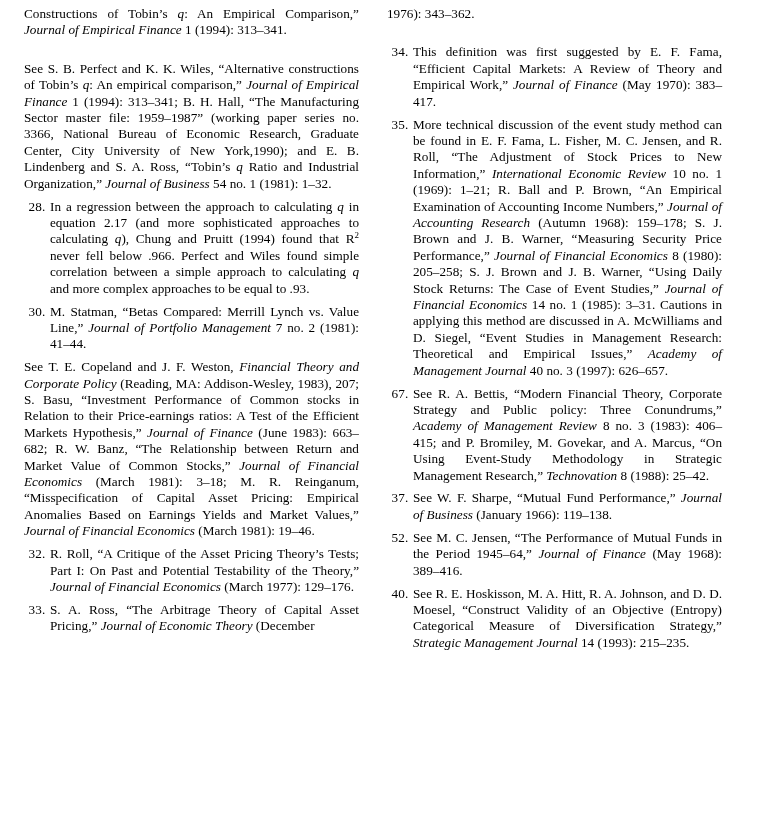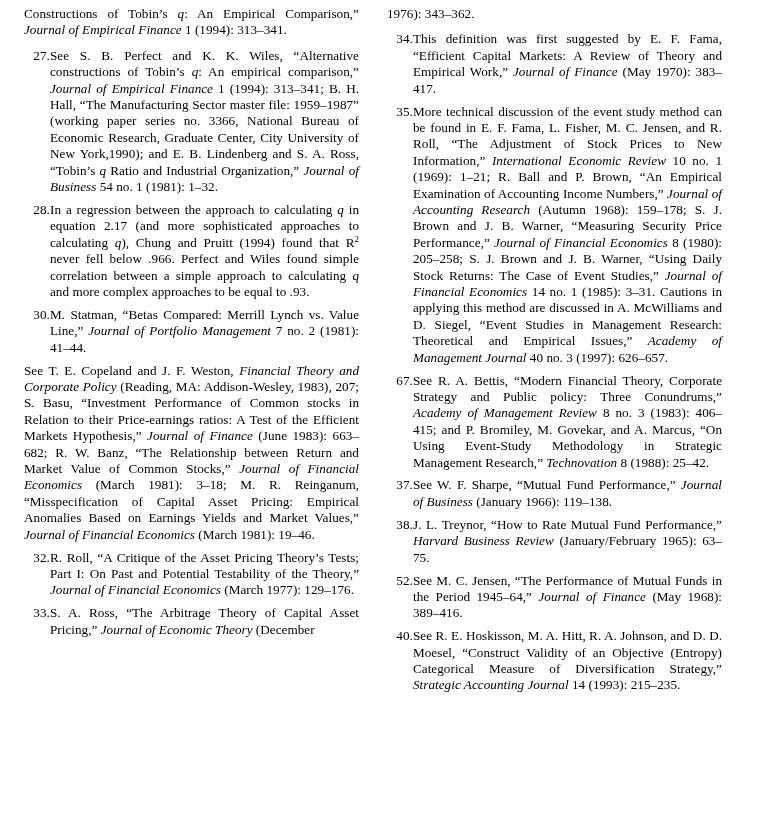--- a/index.html
+++ b/index.html
@@ -32,21 +32,21 @@
     flex: 0 0 335px;
   }
   .note {
     display: flex;
     flex-direction: row;
     margin-bottom: 6.5px;
   }
   .num {
     flex: 0 0 26px;
     width: 26px;
-    text-align: right;
+    text-align: center;
     font-size: 13.2px;
     line-height: 16.4px;
     letter-spacing: 0.1px;
   }
   .num.blank {
     visibility: hidden;
   }
   .body {
     flex: 1 1 auto;
     font-size: 13.2px;
@@ -54,21 +54,21 @@
     text-align: justify;
     text-justify: inter-word;
     hyphens: auto;
     -webkit-hyphens: auto;
     letter-spacing: 0.02px;
   }
   .note.cont .body {
     margin-left: 0;
   }
   .note.cont {
-    margin-bottom: 9px;
+    margin-bottom: 22px;
   }
   .note.cont .num {
     flex: 0 0 0px;
     width: 0px;
   }
   em, .it {
     font-style: italic;
   }
   .sup {
     font-size: 9px;
@@ -80,21 +80,20 @@
 <body>
 
 <div class="page">
   <div class="columns">
     <div class="col" id="col-0">
         <div class="note cont">
           <div class="num blank"></div>
           <div class="body">Constructions of Tobin’s <em>q</em>: An Empirical Comparison,” <em>Journal of Empirical Finance</em> 1 (1994): 313–341.</div>
         </div>
         <div class="note">
-          <div class="num">27.</div>
           <div class="body">See S. B. Perfect and K. K. Wiles, “Alternative constructions of Tobin’s <em>q</em>: An empirical comparison,” <em>Journal of Empirical Finance</em> 1 (1994): 313–341; B. H. Hall, “The Manufacturing Sector master file: 1959–1987” (working paper series no. 3366, National Bureau of Economic Research, Graduate Center, City University of New York,1990); and E. B. Lindenberg and S. A. Ross, “Tobin’s <em>q</em> Ratio and Industrial Organization,” <em>Journal of Business</em> 54 no. 1 (1981): 1–32.</div>
         </div>
         <div class="note">
           <div class="num">28.</div>
           <div class="body">In a regression between the approach to calculating <em>q</em> in equation 2.17 (and more sophisticated approaches to calculating <em>q</em>), Chung and Pruitt (1994) found that R<span class="sup">2</span> never fell below .966. Perfect and Wiles found simple correlation between a simple approach to calculating <em>q</em> and more complex approaches to be equal to .93.</div>
         </div>
         <div class="note">
           <div class="num">30.</div>
           <div class="body">M. Statman, “Betas Compared: Merrill Lynch vs. Value Line,” <em>Journal of Portfolio Management</em> 7 no. 2 (1981): 41–44.</div>
         </div>
@@ -125,26 +124,22 @@
         </div>
         <div class="note">
           <div class="num">67.</div>
           <div class="body">See R. A. Bettis, “Modern Financial Theory, Corporate Strategy and Public policy: Three Conundrums,” <em>Academy of Management Review</em> 8 no. 3 (1983): 406–415; and P. Bromiley, M. Govekar, and A. Marcus, “On Using Event-Study Methodology in Strategic Management Research,” <em>Technovation</em> 8 (1988): 25–42.</div>
         </div>
         <div class="note">
           <div class="num">37.</div>
           <div class="body">See W. F. Sharpe, “Mutual Fund Performance,” <em>Journal of Business</em> (January 1966): 119–138.</div>
         </div>
         <div class="note">
-          <div class="num">38.</div>
-          <div class="body">J. L. Treynor, “How to Rate Mutual Fund Performance,” <em>Harvard Business Review</em> (January/February 1965): 63–75.</div>
-        </div>
-        <div class="note">
           <div class="num">52.</div>
           <div class="body">See M. C. Jensen, “The Performance of Mutual Funds in the Period 1945–64,” <em>Journal of Finance</em> (May 1968): 389–416.</div>
         </div>
         <div class="note">
           <div class="num">40.</div>
-          <div class="body">See R. E. Hoskisson, M. A. Hitt, R. A. Johnson, and D. D. Moesel, “Construct Validity of an Objective (Entropy) Categorical Measure of Diversification Strategy,” <em>Strategic Accounting Journal</em> 14 (1993): 215–235.</div>
+          <div class="body">See R. E. Hoskisson, M. A. Hitt, R. A. Johnson, and D. D. Moesel, “Construct Validity of an Objective (Entropy) Categorical Measure of Diversification Strategy,” <em>Strategic Management Journal</em> 14 (1993): 215–235.</div>
         </div>
       </div>
   </div>
 </div>
 
 </body></html>

